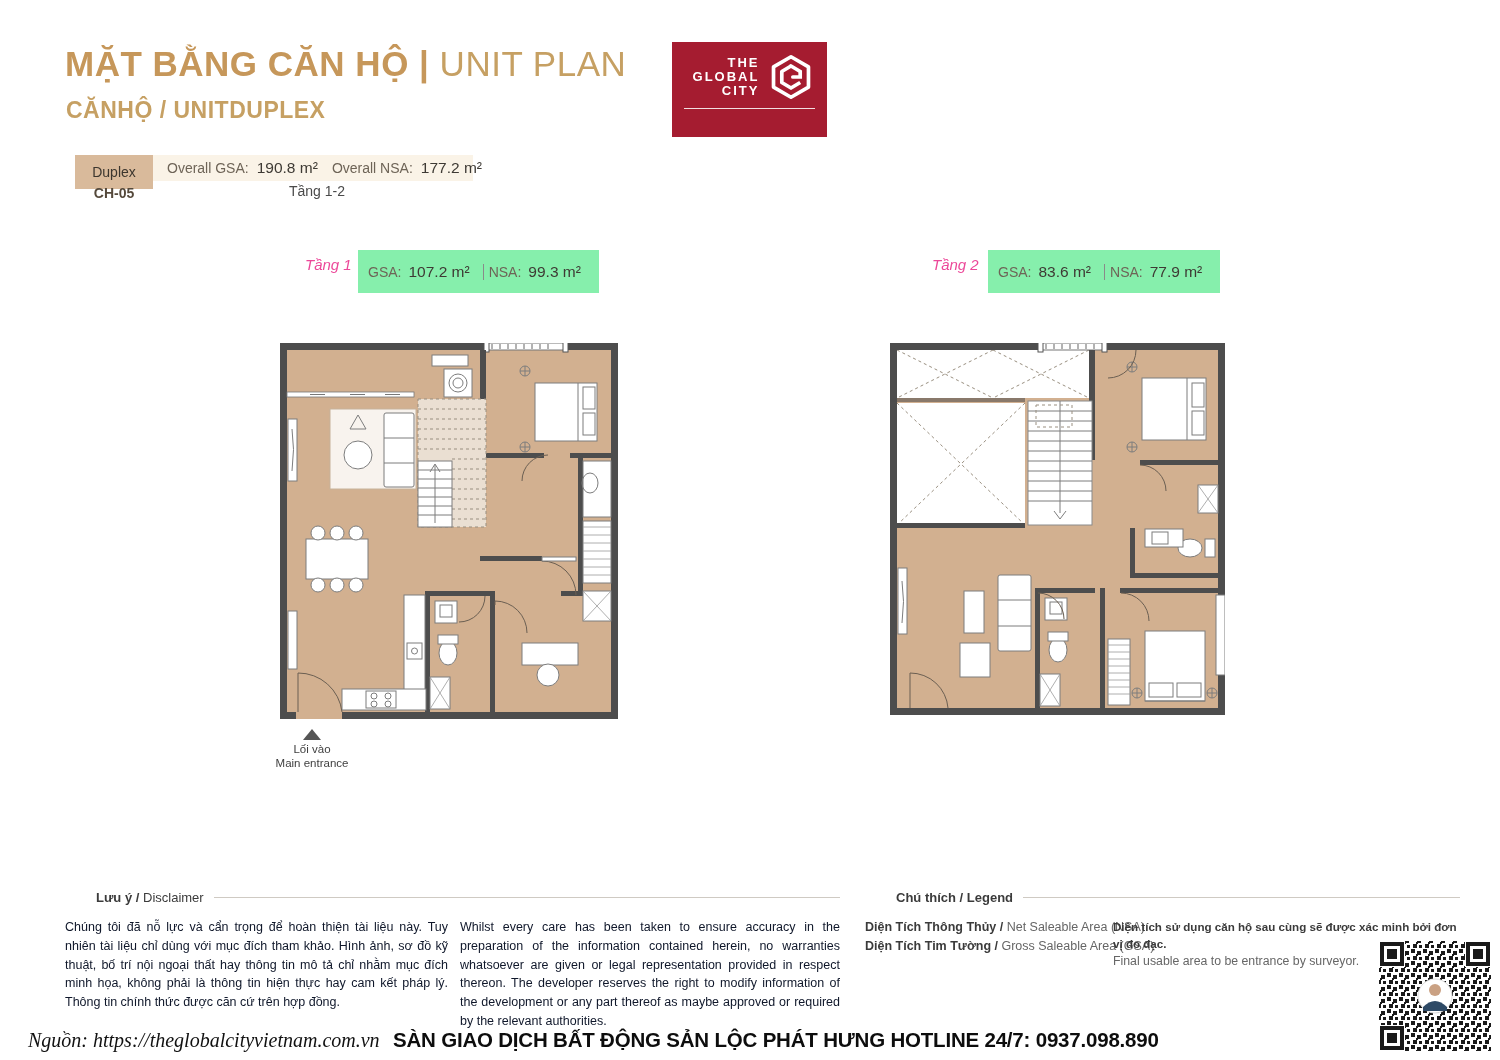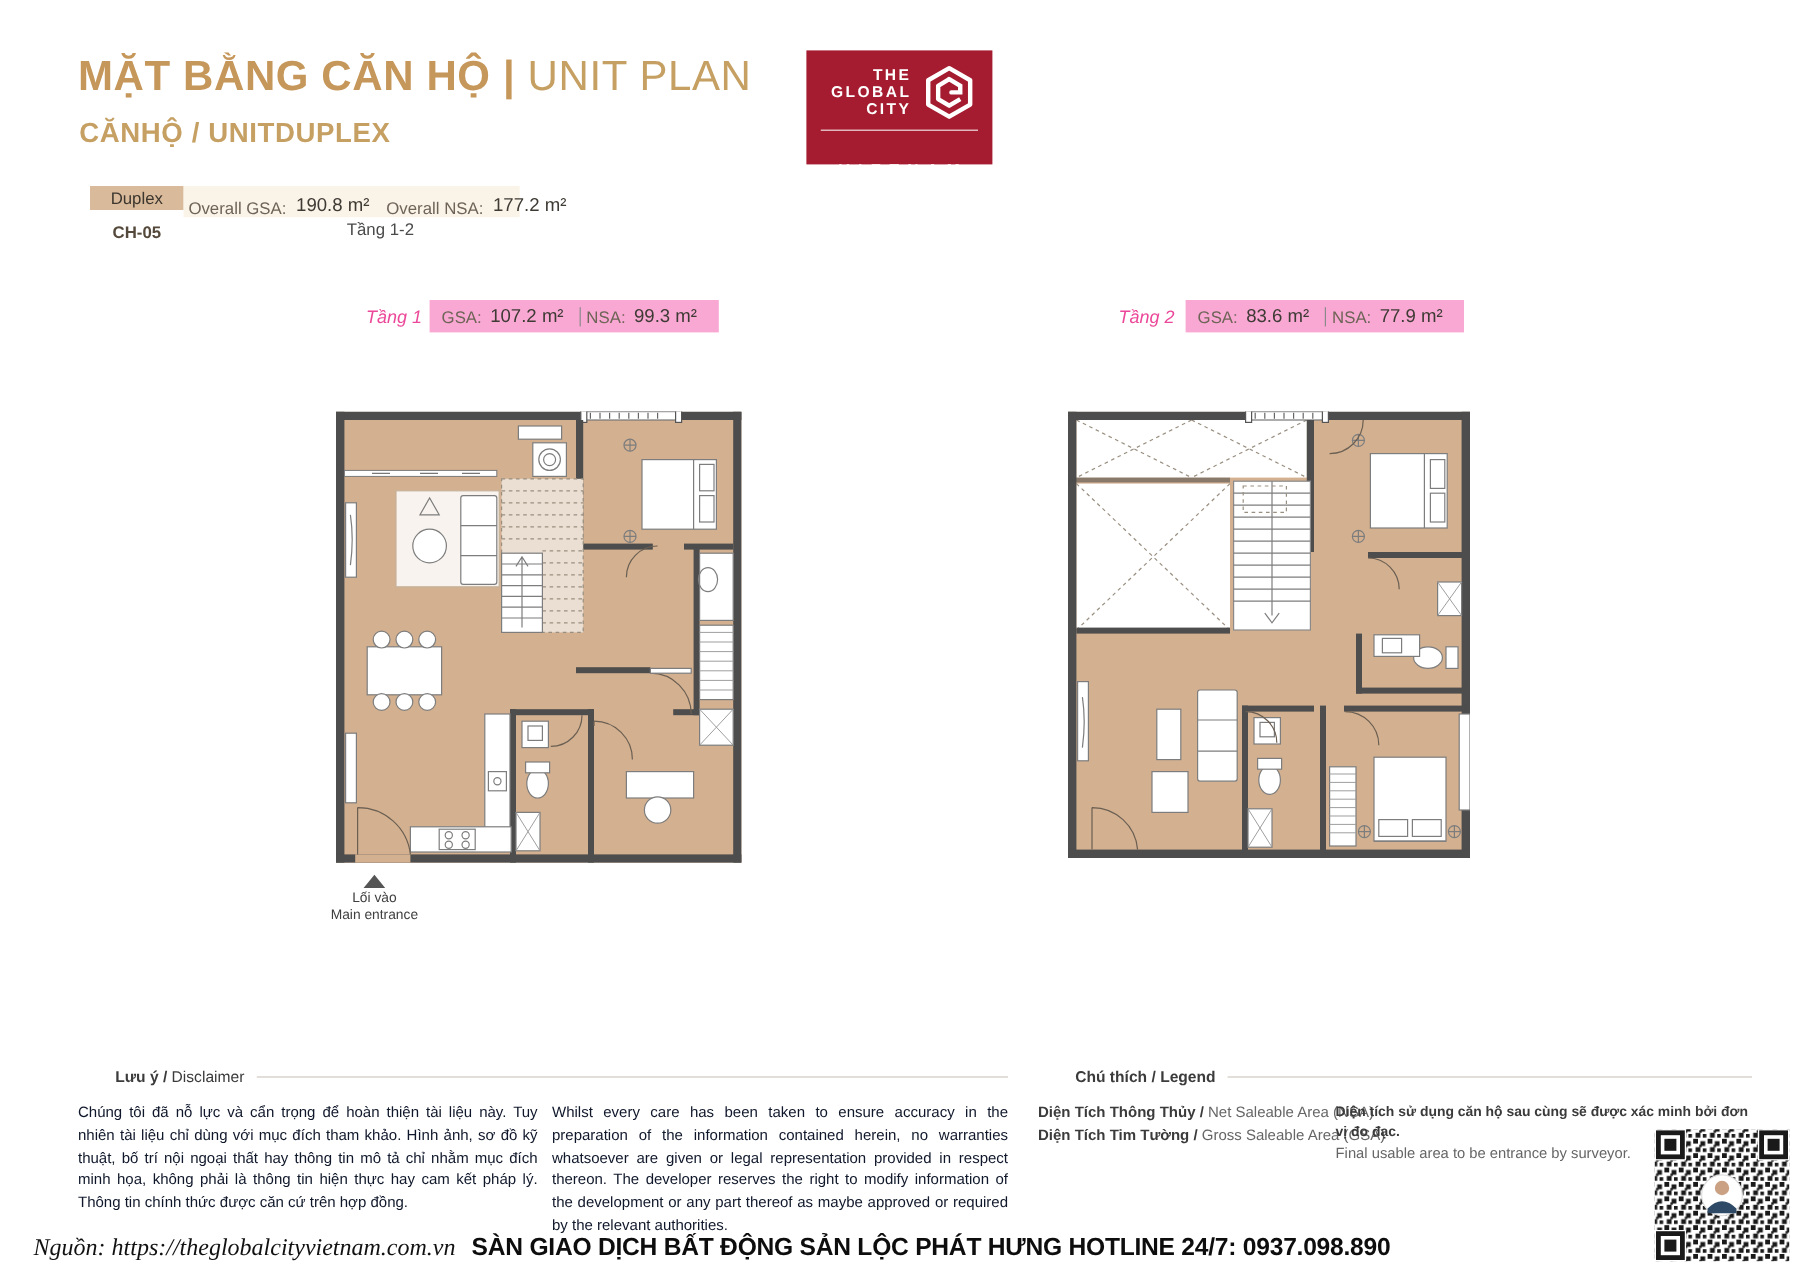--- a/index.html
+++ b/index.html
@@ -14,31 +14,31 @@
   .title .t-bold { font-weight:700; }
   .title .t-light { font-weight:400; color:#C6A063; }
   .subtitle { position:absolute; left:66px; top:97px; font-size:23px; font-weight:600; color:#C6A063; letter-spacing:.5px; }
   .logo { position:absolute; left:672px; top:42px; width:155px; height:95px; background:#A51C30; color:#fff; }
   .logo-top { position:absolute; left:4px; top:12px; width:100%; display:flex; justify-content:center; align-items:center; gap:9px; }
   .logo-words { text-align:right; font-size:13px; font-weight:600; letter-spacing:2px; line-height:14px; }
   .logo-hex { width:46px; height:46px; }
   .logo-rule { position:absolute; left:12px; right:12px; top:66px; height:1px; background:rgba(255,255,255,.85); }
   .logo-country { position:absolute; left:0; top:72px; width:100%; text-align:center; font-size:13px; font-weight:600; letter-spacing:7px; text-indent:7px;margin-top:20px; }
   
-  .sum-tab { position:absolute; left:75px; top:155px; width:78px; height:20px; background:#D9BA9B;
+  .sum-tab { position:absolute; left:75px; top:155px; width:78px; height:34px; background:#D9BA9B;
              display:flex; align-items:center; justify-content:center; font-size:14px; color:#3c362e; }
-  .sum-bar { position:absolute; left:153px; top:155px; width:280px; height:26px; background:#FAF3E7;
-             display:flex; align-items:flex-end; font-size:14px; color:#6e6457; padding:0 4px; white-space:nowrap; }
+  .sum-bar { position:absolute; left:153px; top:155px; width:320px; height:26px; background:#FAF3E7;
+             display:flex; align-items:center; font-size:14px; color:#6e6457; padding:0 14px; white-space:nowrap; }
   .sum-bar .val { color:#3e3a34; font-size:15.5px; margin:0 6px 0 8px; }
   .sum-div { width:1px; height:16px; background:#8a8a8a; margin:0 6px 0 2px; }
   .unit-code { position:absolute; left:75px; top:185px; width:78px; text-align:center; font-size:14px; font-weight:700; color:#55493b; }
   .floors-range { position:absolute; left:153px; top:183px; width:328px; text-align:center; font-size:14px; color:#4a4a4a; }
   
   .floor-name { position:absolute; font-size:15px; color:#ec4899;font-style:italic; }
-  .floor-chip { position:absolute; height:27px; background:#f9a8d4; display:flex; align-items:center;
+  .floor-chip { position:absolute; height:43px; background:#86efac; display:flex; align-items:center;
                 font-size:14px; color:#6e6457; padding:0 10px; white-space:nowrap;text-align:center; }
   .floor-chip .val { color:#3e3a34; font-size:15.5px; margin:0 8px 0 7px; }
   .chip-div { width:1px; height:16px; background:#8a8a8a; margin:0 5px; }
   
   .plan { position:absolute; }
   .entrance { position:absolute; left:253px; top:729px; width:118px; text-align:center; color:#3f3f3f; font-size:11.5px; line-height:14px; }
   .entrance .tri { width:0; height:0; margin:0 auto 2px; border-left:9px solid transparent; border-right:9px solid transparent; border-bottom:11px solid #555; }
   
   .sec-head { position:absolute; display:flex; align-items:center; font-size:13px; color:#3b3b3b; }
   .sec-head .hb { font-weight:700; white-space:pre;margin-left:31px; }

